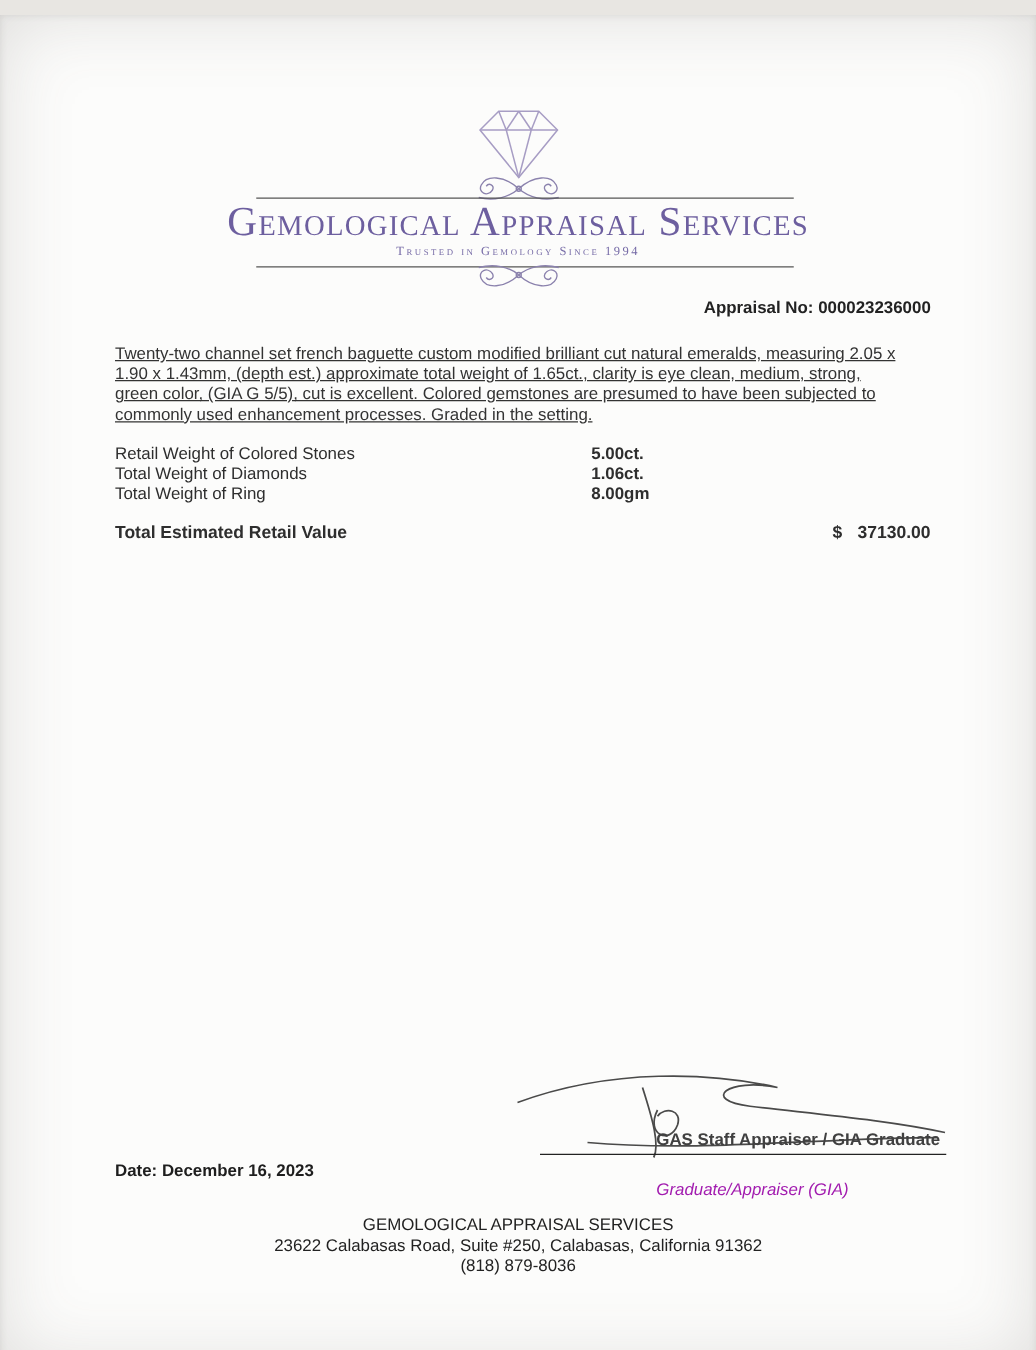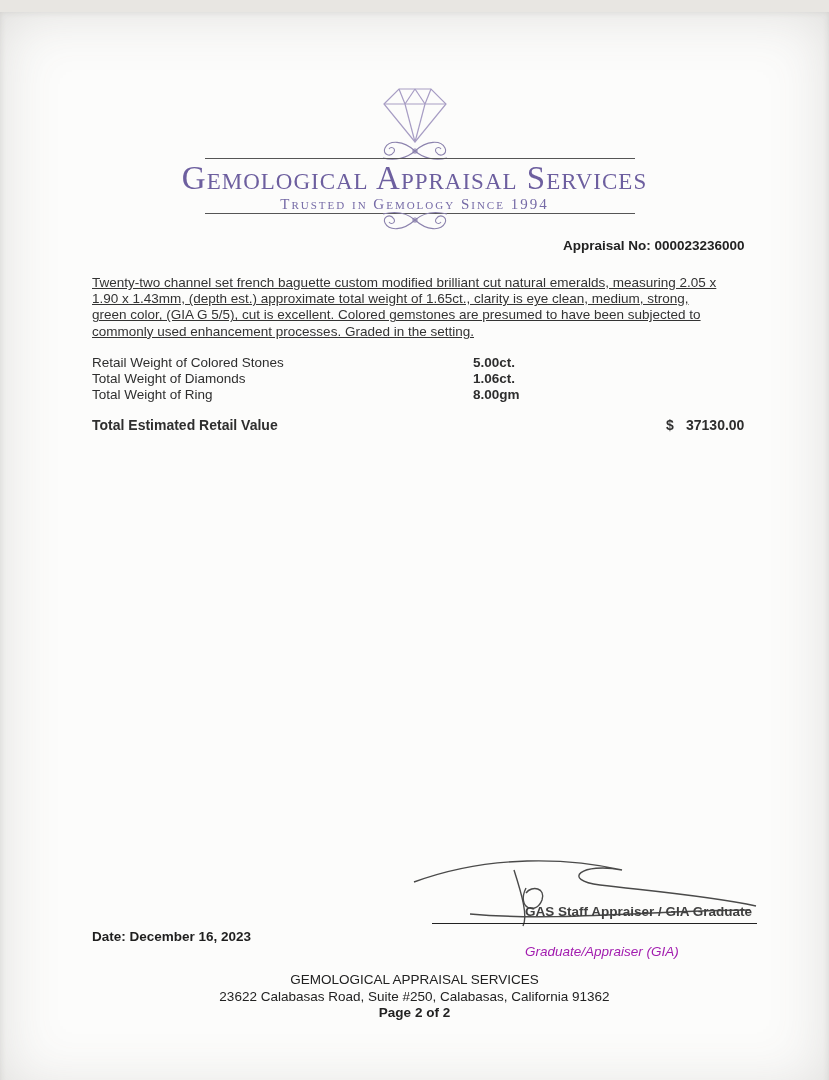--- a/index.html
+++ b/index.html
@@ -26,21 +26,21 @@
     position:absolute;left:0;width:100%;top:148px;
     font-family:"Liberation Serif", serif;
     font-variant:small-caps;
     font-size:33px;letter-spacing:1px;
     color:#6d5f9f;font-weight:500;
   }
   .brand-tagline{
     position:absolute;left:0;width:100%;top:184px;
     font-family:"Liberation Serif", serif;
     font-variant:small-caps;
-    font-size:15px;letter-spacing:2px;
+    font-size:10px;letter-spacing:2px;
     color:#756aa6;
   }
   
   .appraisal-no{
     position:absolute;left:563px;top:226px;
     font-weight:bold;font-size:13.5px;color:#222;
   }
   .description{
     position:absolute;left:92px;top:263px;width:626px;
     font-size:13.5px;line-height:16.2px;color:#333;
@@ -149,16 +149,16 @@
   </div>
   <div class="signature-line"></div>
 
   <div class="date-line">Date: December 16, 2023</div>
   <div class="appraiser-title">GAS Staff Appraiser / GIA Graduate</div>
   <div class="appraiser-subtitle">Graduate/Appraiser (GIA)</div>
 
   <div class="footer">
     <div>GEMOLOGICAL APPRAISAL SERVICES</div>
     <div>23622 Calabasas Road, Suite #250, Calabasas, California 91362</div>
-    <div class="page-num">Page 2 of 2</div>
+    <div>(818) 879-8036</div>
   </div>
 
 </div>
 
 </body></html>

